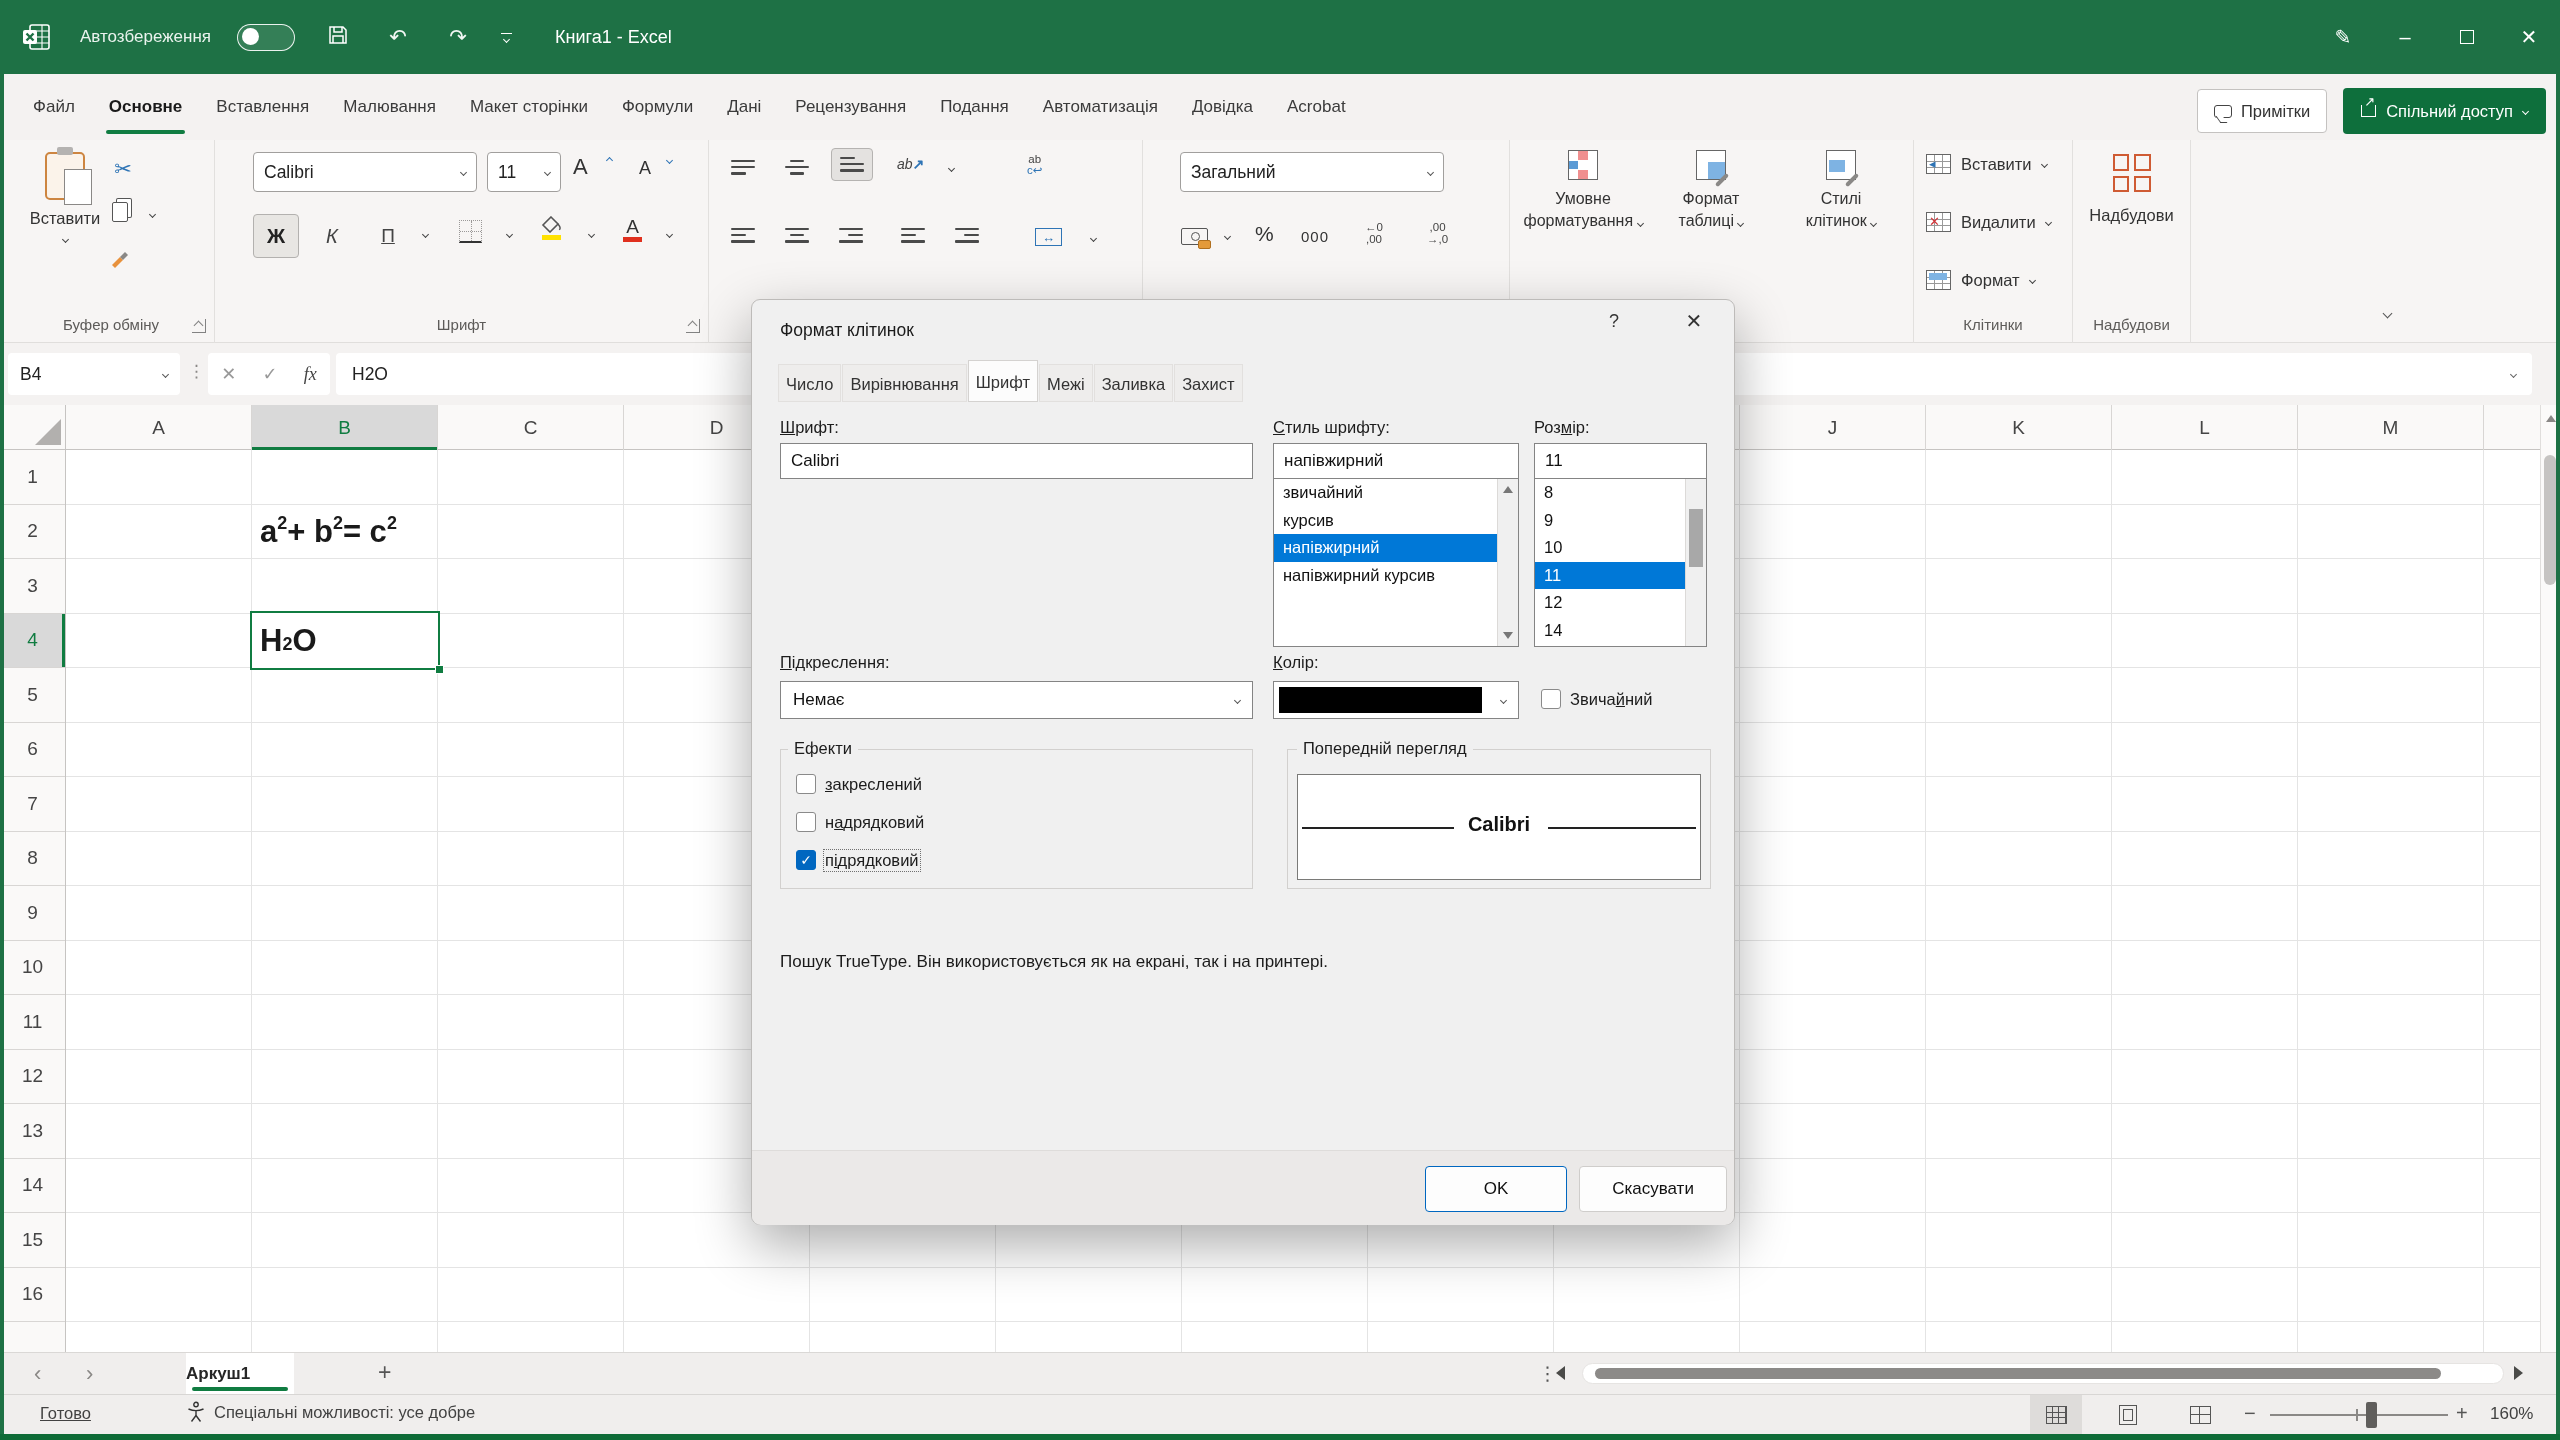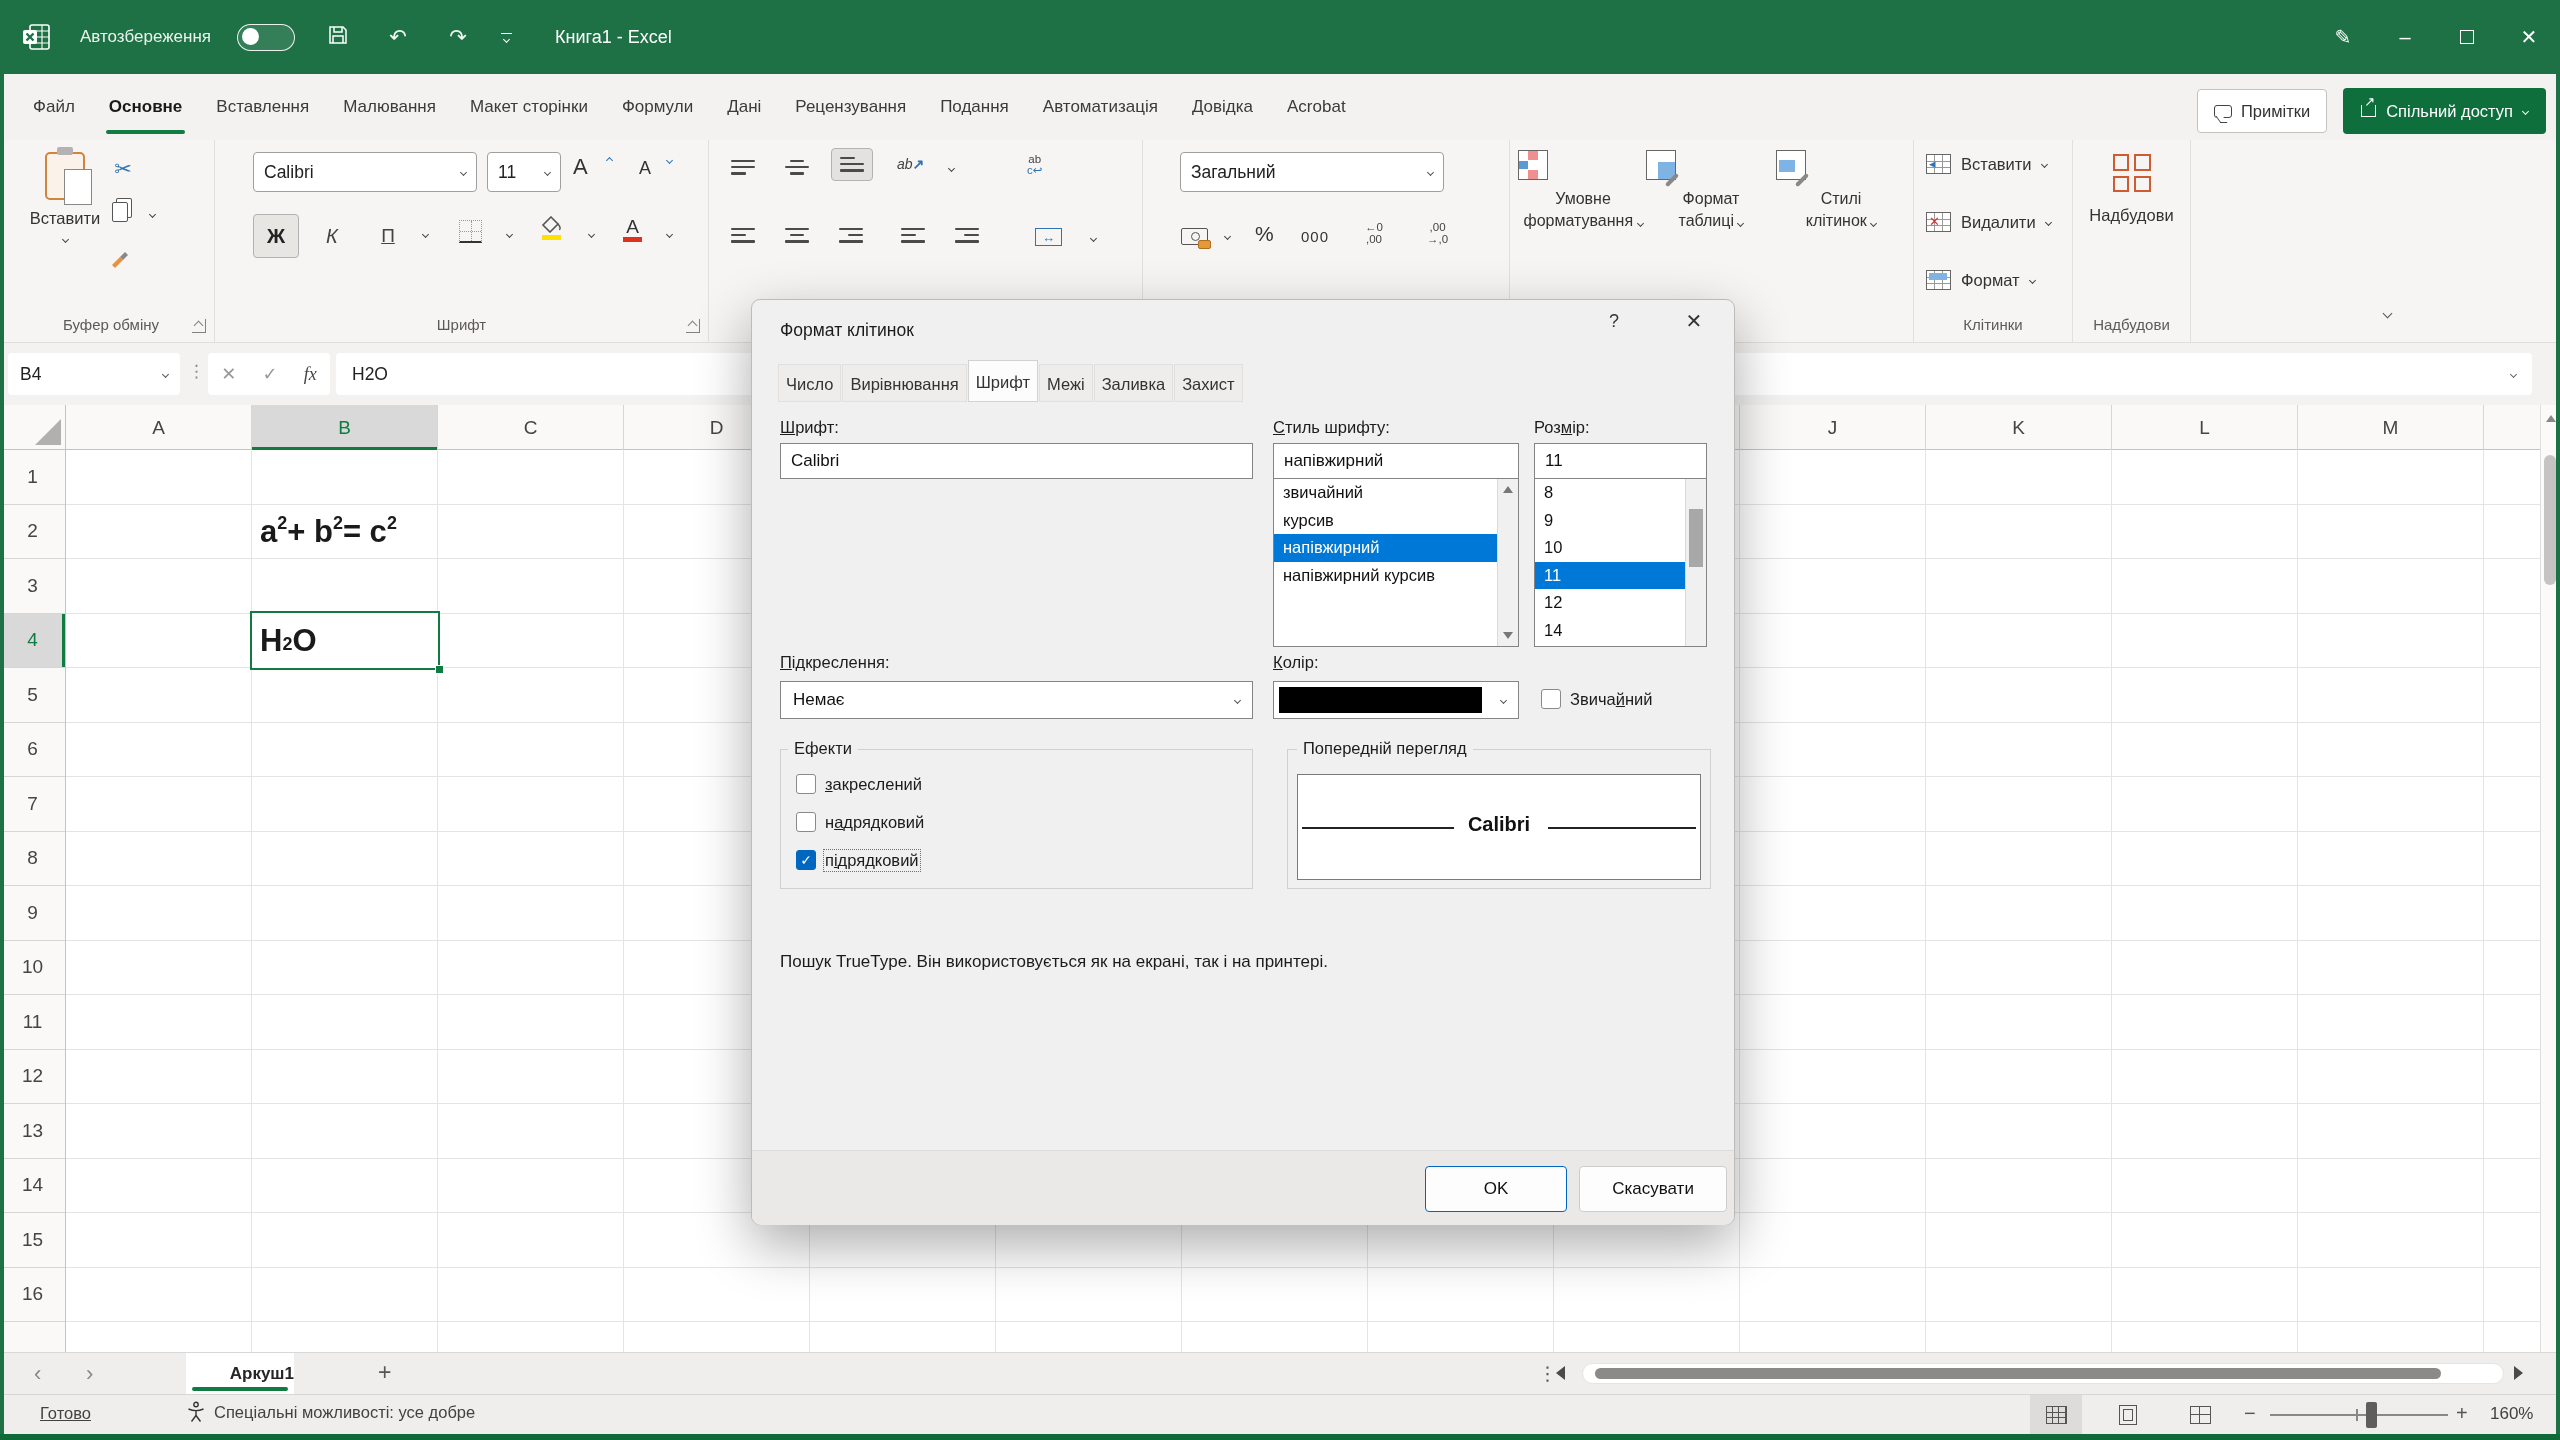--- a/index.html
+++ b/index.html
@@ -84,21 +84,21 @@
 
   
   .curic { width:27px; height:17px; border:1.6px solid #555; border-radius:2px; position:relative; }
   .curic::before { content:""; position:absolute; left:9px; top:3px; width:7px; height:7px; border:1.3px solid #555; border-radius:50%; }
   .curic::after { content:""; position:absolute; right:-4px; bottom:-5px; width:11px; height:7px; background:#e49a3a; border-radius:2px; border:1px solid #b06f1e; }
   .decic { display:flex; flex-direction:column; font-size:11.5px; line-height:11.5px; color:#444; text-align:center; }
   .pctlbl { font-size:21px; color:#333; }
   .thlbl { font-size:15px; color:#333; letter-spacing:1px; }
 
   
-  .stylebtn { position:absolute; top:10px; display:flex; flex-direction:column; gap:8px; width:130px; }
+  .stylebtn { position:absolute; top:10px; display:flex; flex-direction:column; align-items:center; gap:8px; width:130px; }
   .stylebtn .lbl { font-size:16px; color:#333; text-align:center; line-height:22px; }
   .cfic { width:30px; height:30px; border:1.6px solid #666; position:relative; background:#fff; }
   .cfic i { position:absolute; }
   .tblic { width:30px; height:30px; border:1.6px solid #666; position:relative; background:#fff; }
   .tblic::before { content:""; position:absolute; right:0; bottom:0; width:17px; height:17px; background:#7eb3e3; }
   .tblic::after { content:""; position:absolute; right:-5px; bottom:-3px; width:16px; height:4px; background:#8a8886; transform:rotate(-45deg); border-radius:2px; }
   .cstic { width:30px; height:30px; border:1.6px solid #666; position:relative; background:#fff; }
   .cstic::before { content:""; position:absolute; left:2px; top:9px; width:16px; height:12px; background:#7eb3e3; }
   .cstic::after { content:""; position:absolute; right:-5px; bottom:-3px; width:16px; height:4px; background:#8a8886; transform:rotate(-45deg); border-radius:2px; }
 
@@ -144,21 +144,21 @@
   #cell-b4 { position:absolute; left:184px; top:161px; width:190px; height:59px; border:2.4px solid #107C41; display:flex; align-items:center; padding-left:8px; font-weight:bold; font-size:31px; color:#1a1a1a; background:#fff; }
   #cell-b4 sub { font-size:58%; position:relative; bottom:-0.25em; }
   .fillhandle { position:absolute; right:-6px; bottom:-6px; width:9px; height:9px; background:#107C41; border:1.5px solid #fff; }
   #vscroll { position:absolute; left:2540px; top:0; width:20px; height:947px; background:#fbfaf9; border-left:1px solid #e0dedc; }
   #vscroll .tri { position:absolute; left:5px; top:10px; width:0; height:0; border-left:5px solid transparent; border-right:5px solid transparent; border-bottom:7px solid #8a8886; }
   #vscroll .thumb { position:absolute; left:3px; top:50px; width:12px; height:130px; background:#c6c4c2; border-radius:6px; }
 
   
   #sheetbar { position:absolute; left:0; top:1352px; width:2560px; height:42px; background:#f0eeed; border-top:1px solid #dad8d6; }
   .sb-nav { position:absolute; top:8px; font-size:22px; color:#8a8886; }
-  #sheet-tab { position:absolute; left:186px; top:0; width:108px; height:41px; background:#fff; display:flex; align-items:center; justify-content:flex-end; font-size:17px; font-weight:bold; color:#262626; }
+  #sheet-tab { position:absolute; left:186px; top:0; width:108px; height:41px; background:#fff; display:flex; align-items:center; justify-content:flex-start; font-size:17px; font-weight:bold; color:#262626; }
   #sheet-tab::after { content:""; position:absolute; left:6px; right:6px; bottom:3px; height:4px; border-radius:2px; background:#107C41; }
   #addsheet { position:absolute; left:378px; top:6px; font-size:23px; color:#555; }
   #sheetmenu { position:absolute; left:1538px; top:9px; font-size:19px; color:#555; }
   #hscroll-track { position:absolute; left:1582px; top:10px; width:922px; height:21px; background:#fff; border:1px solid #e6e4e2; border-radius:11px; }
   #hscroll-thumb { position:absolute; left:12px; top:4px; width:846px; height:11px; background:#8c8a88; border-radius:6px; }
   .hs-arrow { position:absolute; top:13px; width:0; height:0; border-top:7px solid transparent; border-bottom:7px solid transparent; }
   #hs-left { left:1556px; border-right:9px solid #4a4a48; }
   #hs-right { left:2514px; border-left:9px solid #4a4a48; }
 
   

